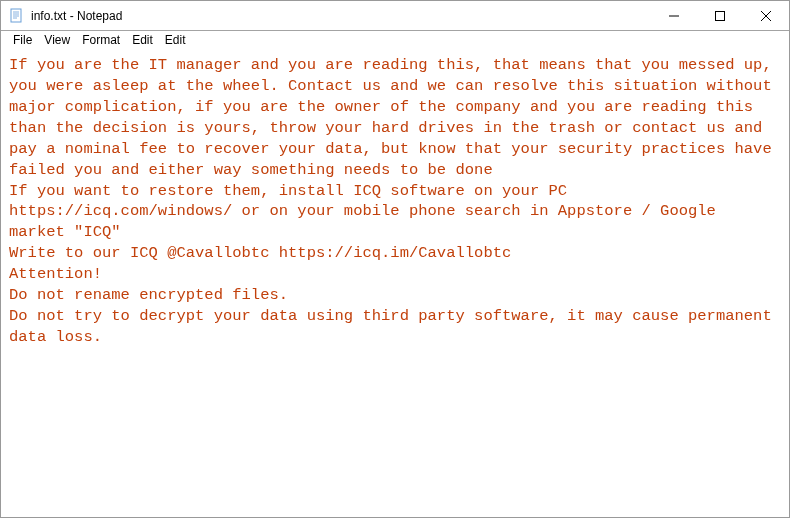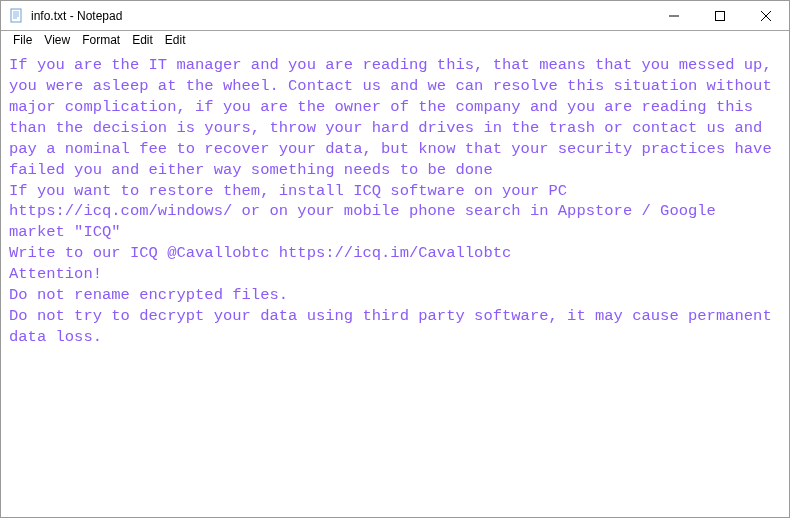--- a/index.html
+++ b/index.html
@@ -72,21 +72,21 @@
       flex: 1;
       padding: 4px 8px;
       font-family: 'Consolas', 'Courier New', monospace;
       font-size: 15.5px;
       line-height: 1.35;
       white-space: pre-wrap;
       word-wrap: break-word;
       border: none;
       outline: none;
       resize: none;
-      color: #8b5cf6;
+      color: #c2410c;
       background: #ffffff;
       overflow-y: auto;
     }
   </style>
 </head>
 <body>
 
 <div class="window">
   <div class="titlebar">
     <div class="titlebar-icon">

